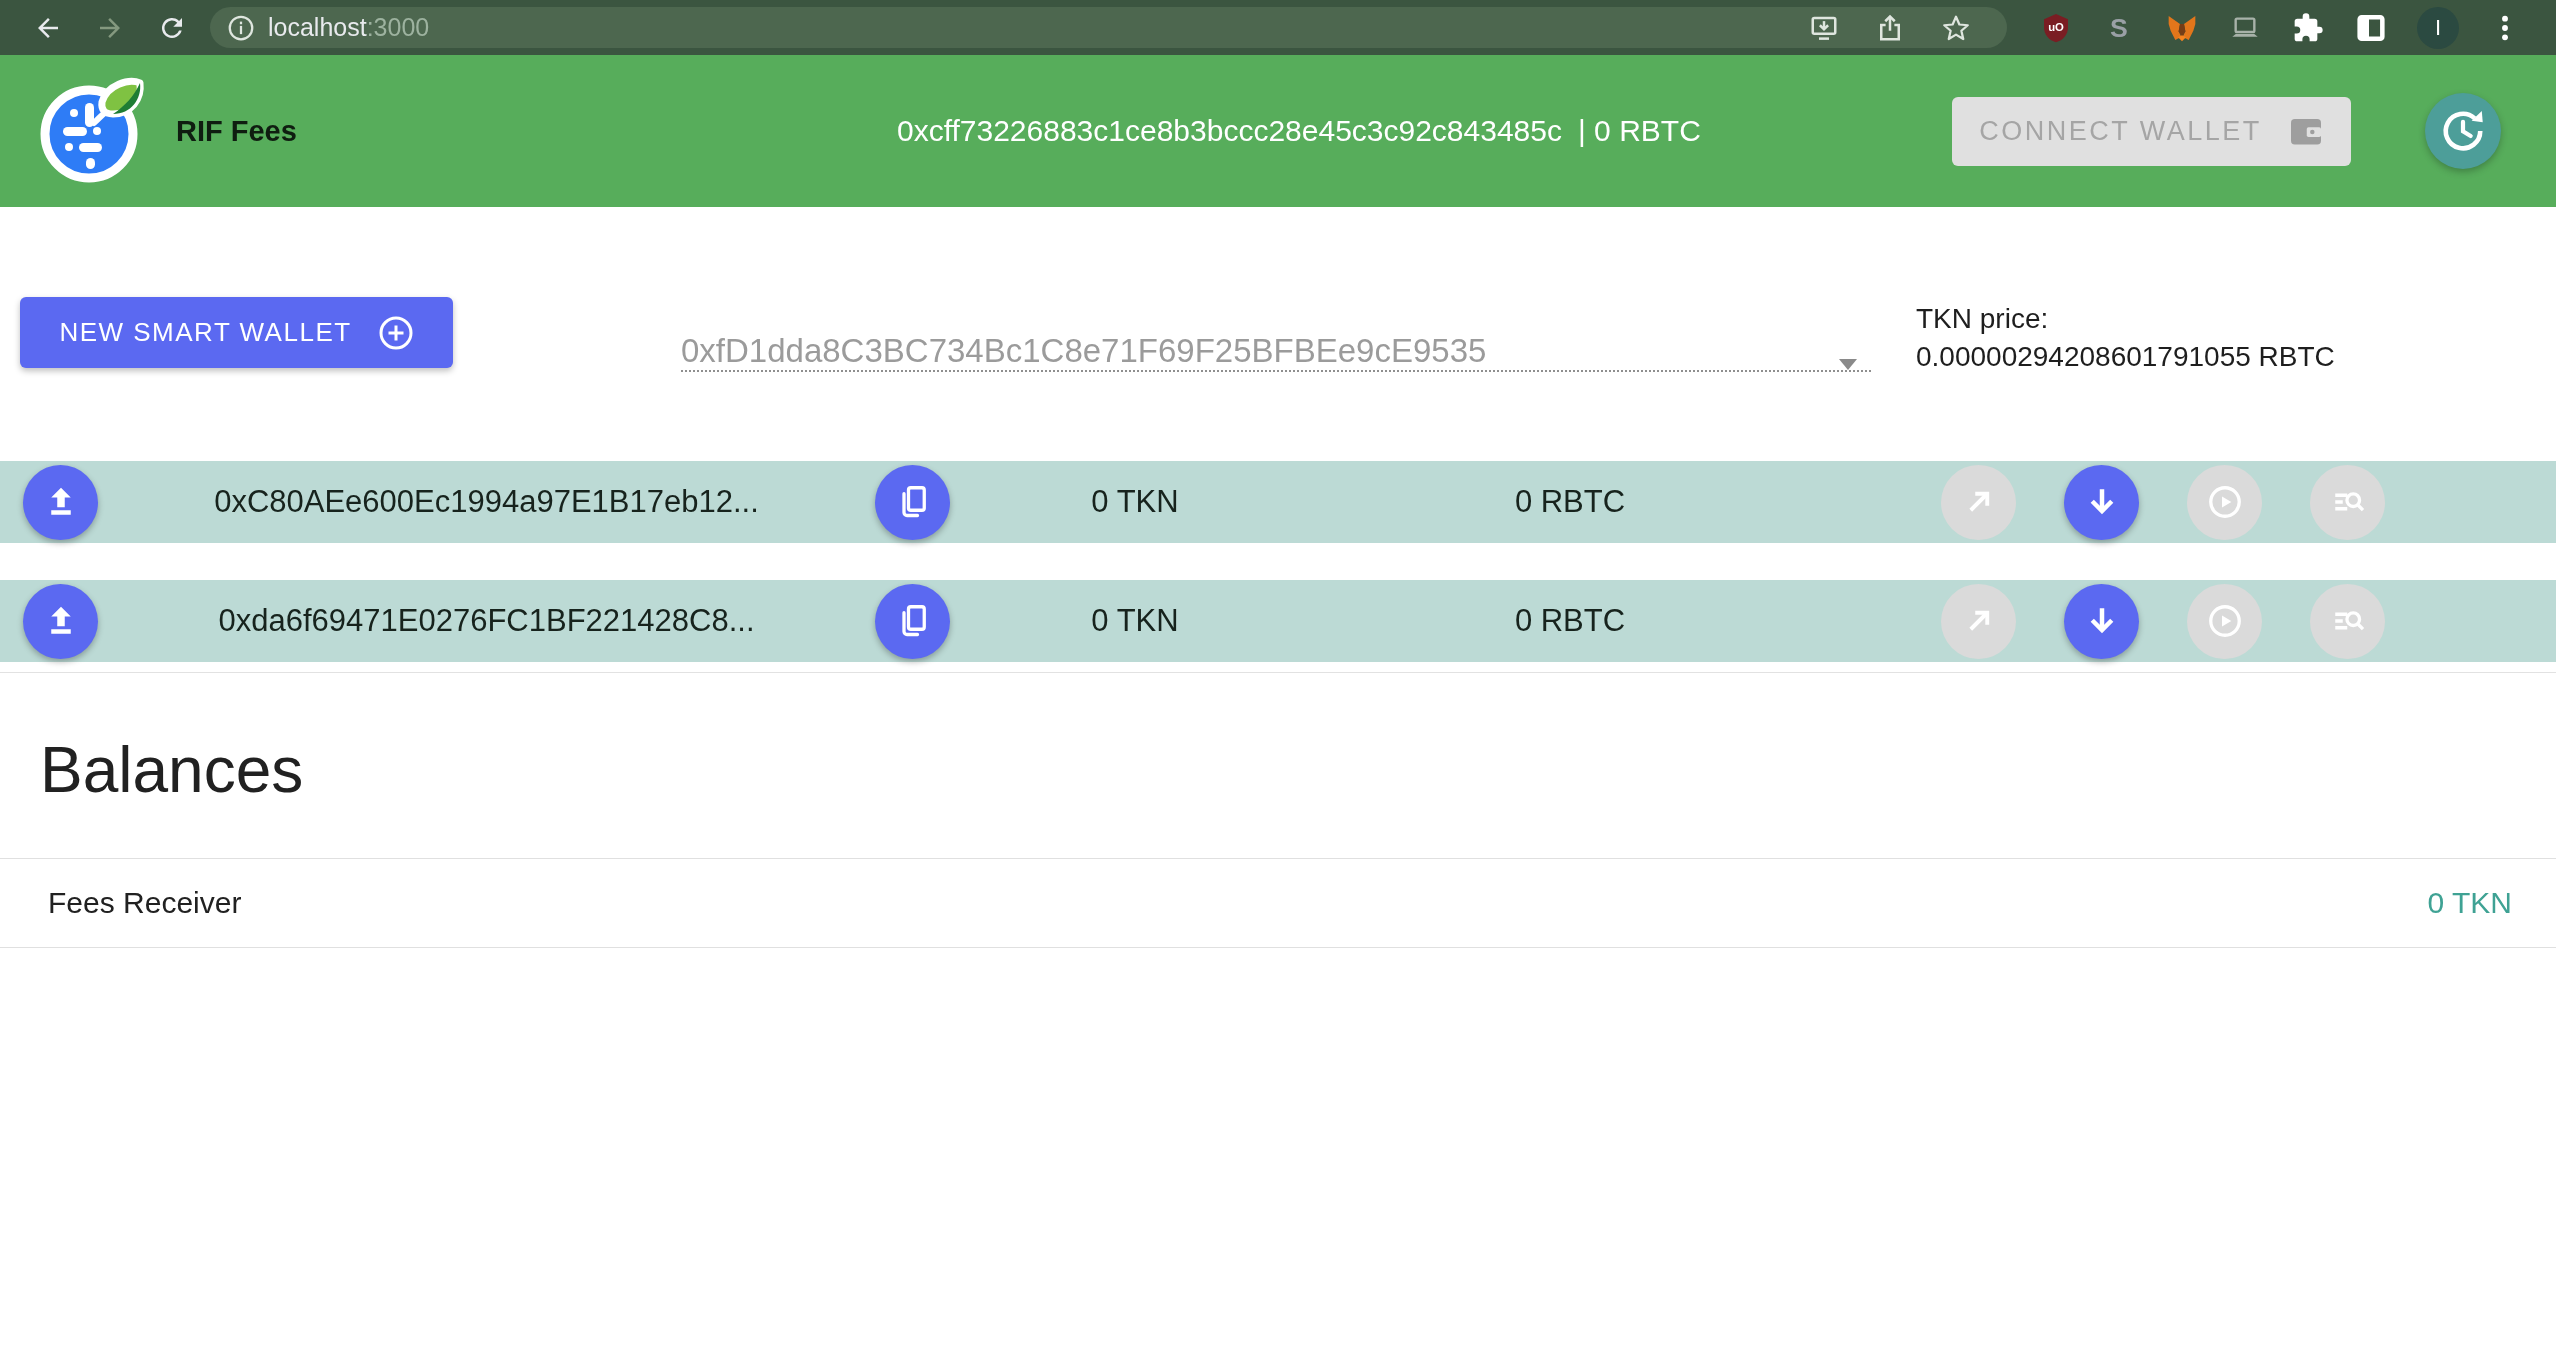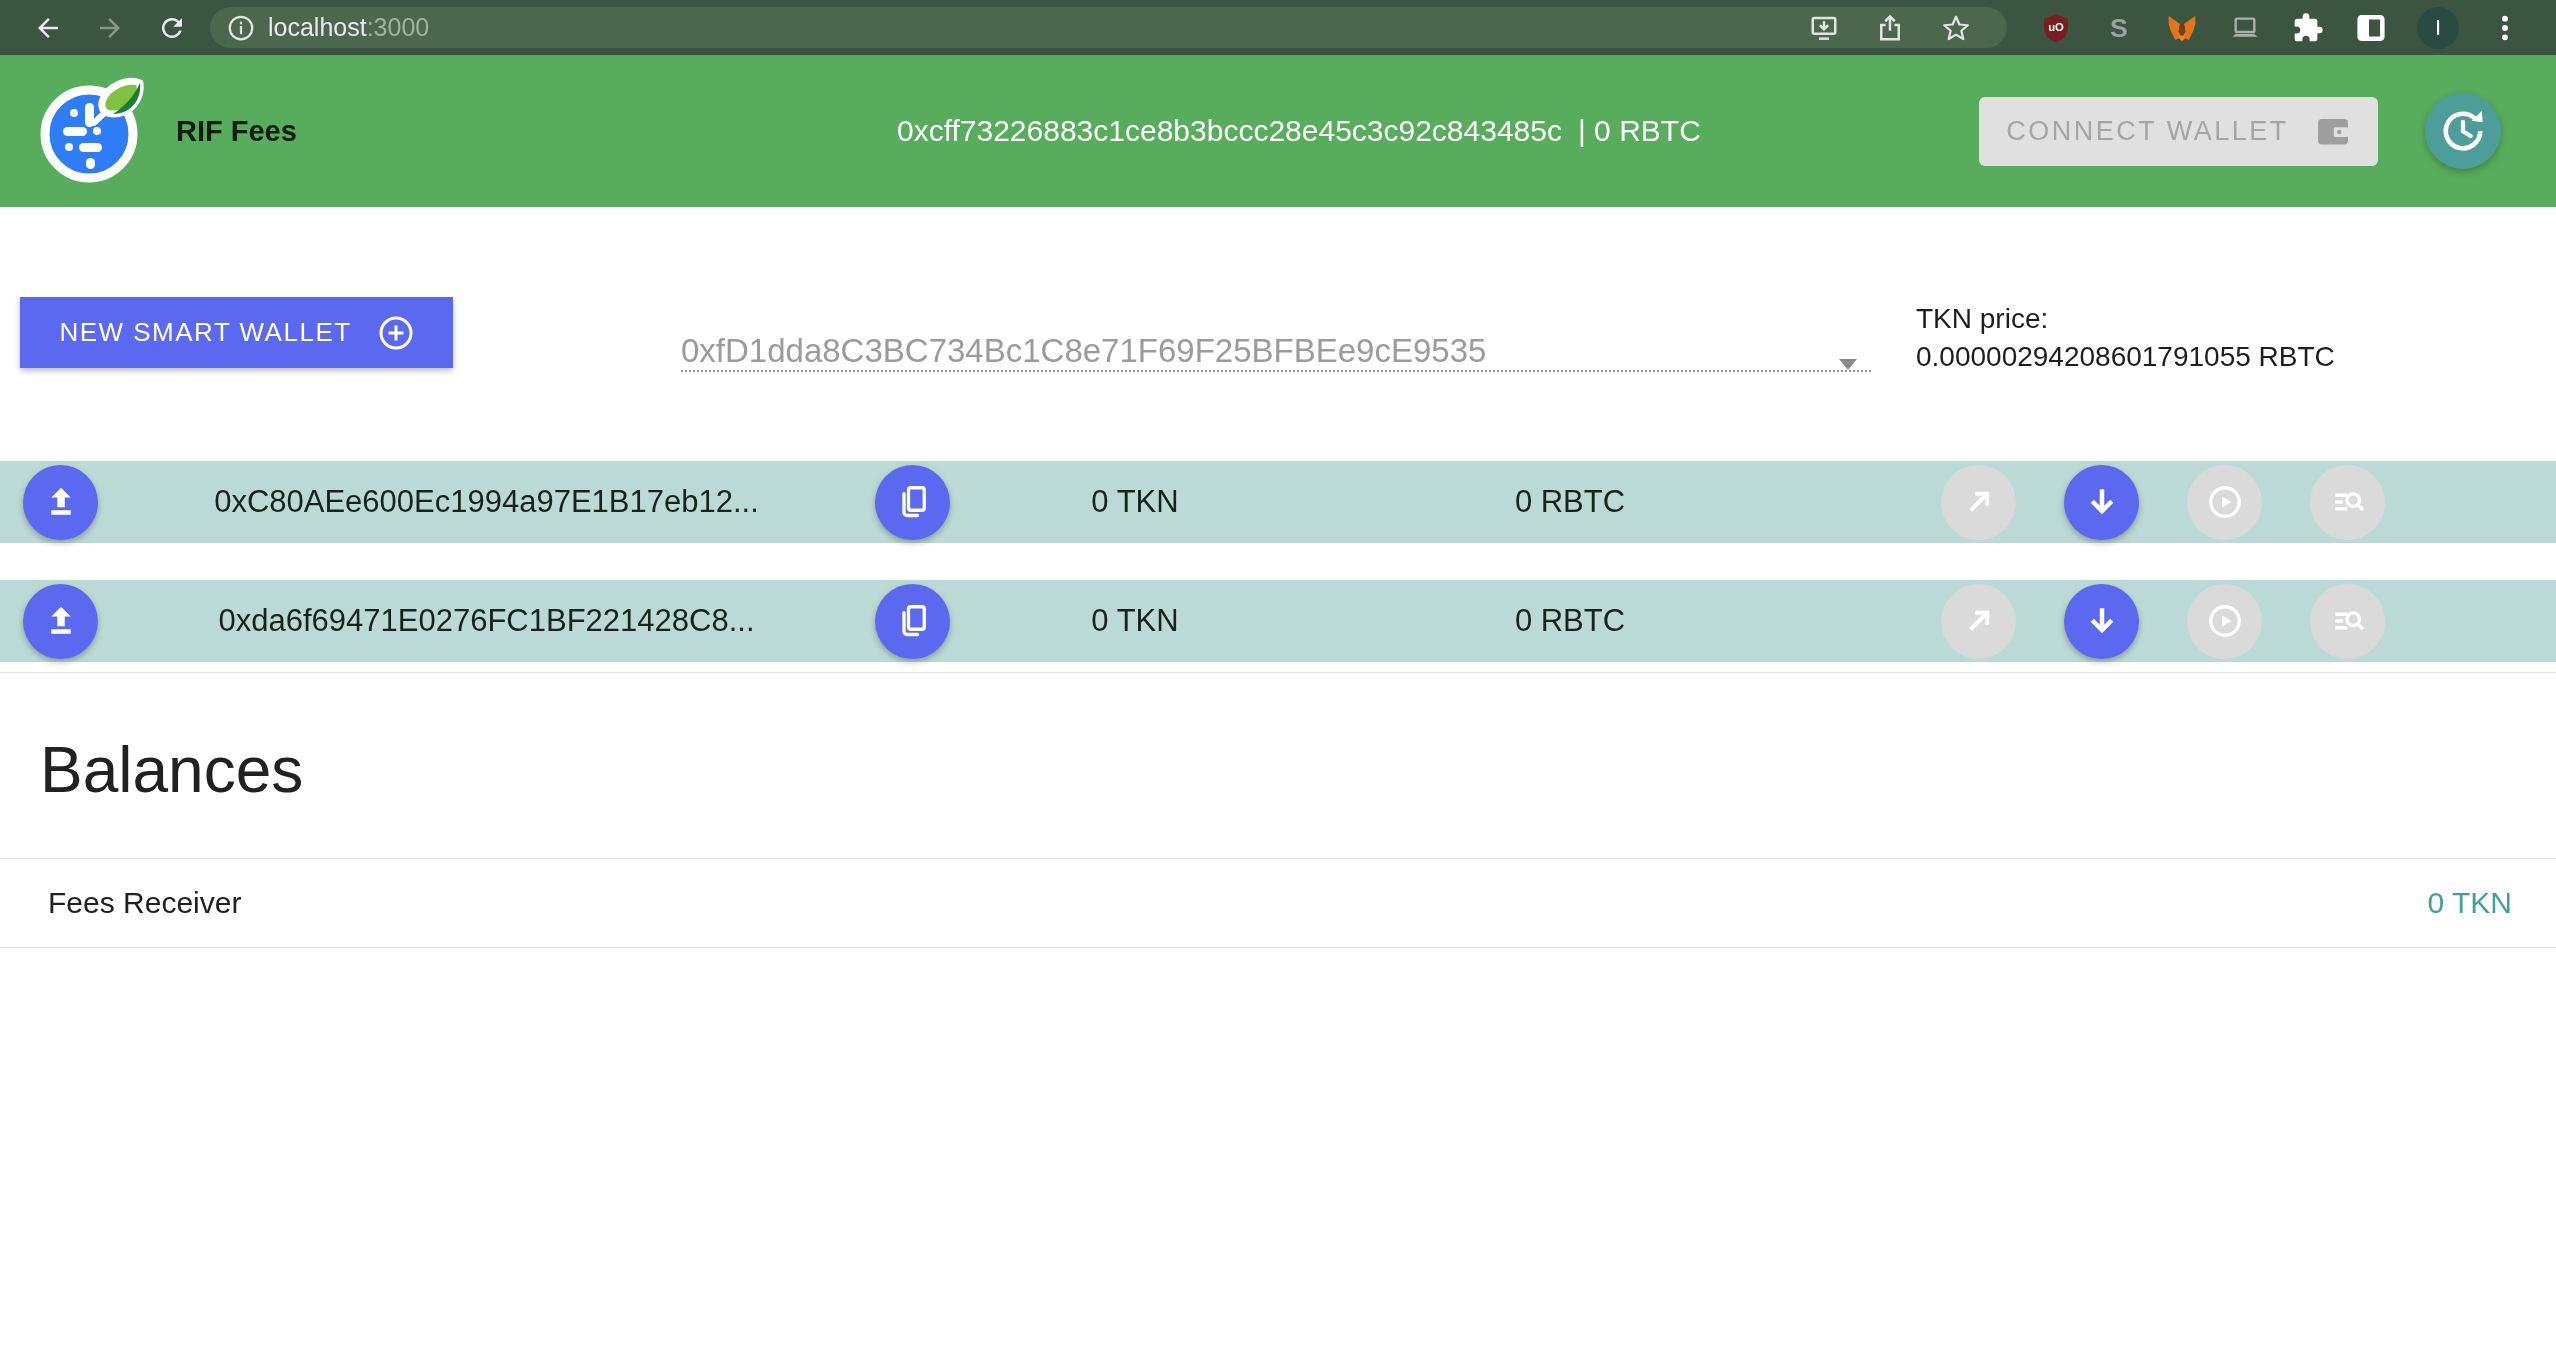--- a/index.html
+++ b/index.html
@@ -30,33 +30,33 @@
 
   
   .appbar{position:absolute;left:0;top:55px;width:2556px;height:152px;
           background:var(--appbar-green,#57ad5b);display:flex;align-items:center;}
   .logo{width:120px;height:120px;margin-left:34px;flex:none;}
   .app-title{margin-left:22px;font-size:29px;font-weight:bold;color:#0f1d10;}
   .account{position:absolute;left:897px;top:0;height:152px;display:flex;
            align-items:center;color:#fff;font-size:30px;white-space:nowrap;}
   .account .sep{margin-left:16px;}
   .header-right{position:absolute;right:55px;top:0;height:152px;display:flex;
-                align-items:center;gap:47px;}
+                align-items:center;gap:74px;}
   .connect-btn{width:399px;height:69px;border:none;border-radius:6px;background:#e0e0e0;
                display:flex;align-items:center;justify-content:center;gap:26px;cursor:pointer;}
   .connect-btn .lbl{font-size:27px;letter-spacing:2.5px;color:#a5a5a5;}
   .connect-btn svg{width:36px;height:36px;color:#9e9e9e;}
   .refresh-btn{width:76px;height:76px;border-radius:50%;border:none;cursor:pointer;
                background:var(--refresh-teal,#4d9e99);display:flex;align-items:center;
                justify-content:center;box-shadow:0 3px 7px rgba(0,0,0,.25);}
   .refresh-btn svg{width:46px;height:46px;color:#fff;}
 
   
   .nsw-btn{position:absolute;left:20px;top:297px;width:433px;height:71px;border:none;
-           border-radius:0;background:var(--accent-indigo,#5b69f1);cursor:pointer;
+           border-radius:6px;background:var(--accent-indigo,#5b69f1);cursor:pointer;
            display:flex;align-items:center;justify-content:center;gap:26px;
            box-shadow:0 3px 6px rgba(0,0,0,.25);}
   .nsw-btn .lbl{color:#fff;font-size:26px;letter-spacing:1.5px;}
   .nsw-btn svg{width:36px;height:36px;color:#fff;}
   .wallet-select{position:absolute;left:681px;top:299px;width:1190px;height:73px;
                  border:none;background:transparent;border-bottom:2px dotted #8f8f8f;
                  display:flex;align-items:flex-end;cursor:pointer;padding:0;}
   .wallet-select .val{font-size:33px;color:#9b9b9b;white-space:nowrap;}
   .wallet-select .spacer{flex:1;}
   .dd-arrow{width:0;height:0;border-left:9px solid transparent;border-right:9px solid transparent;

